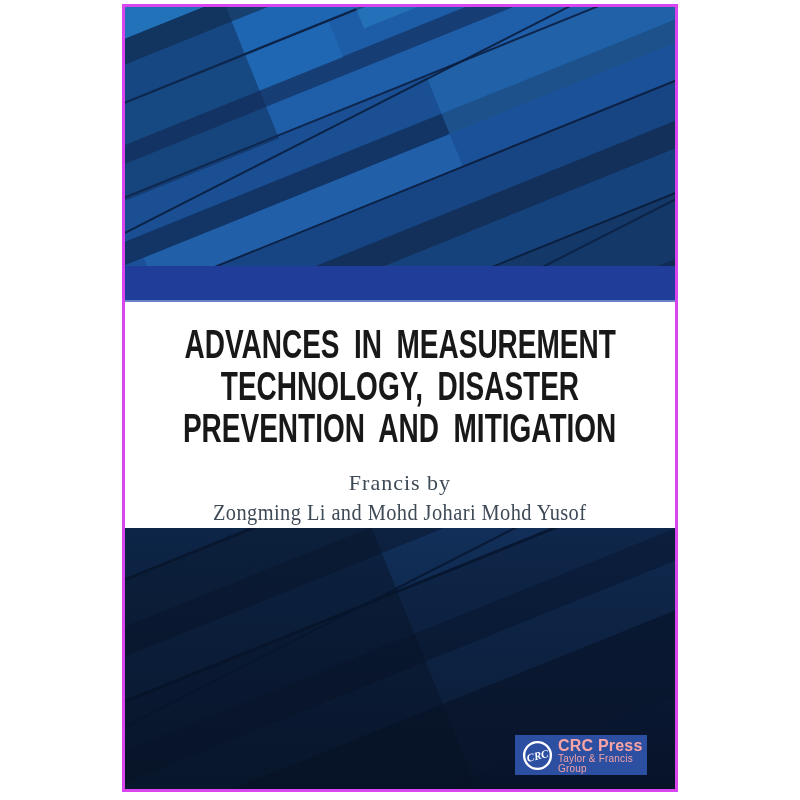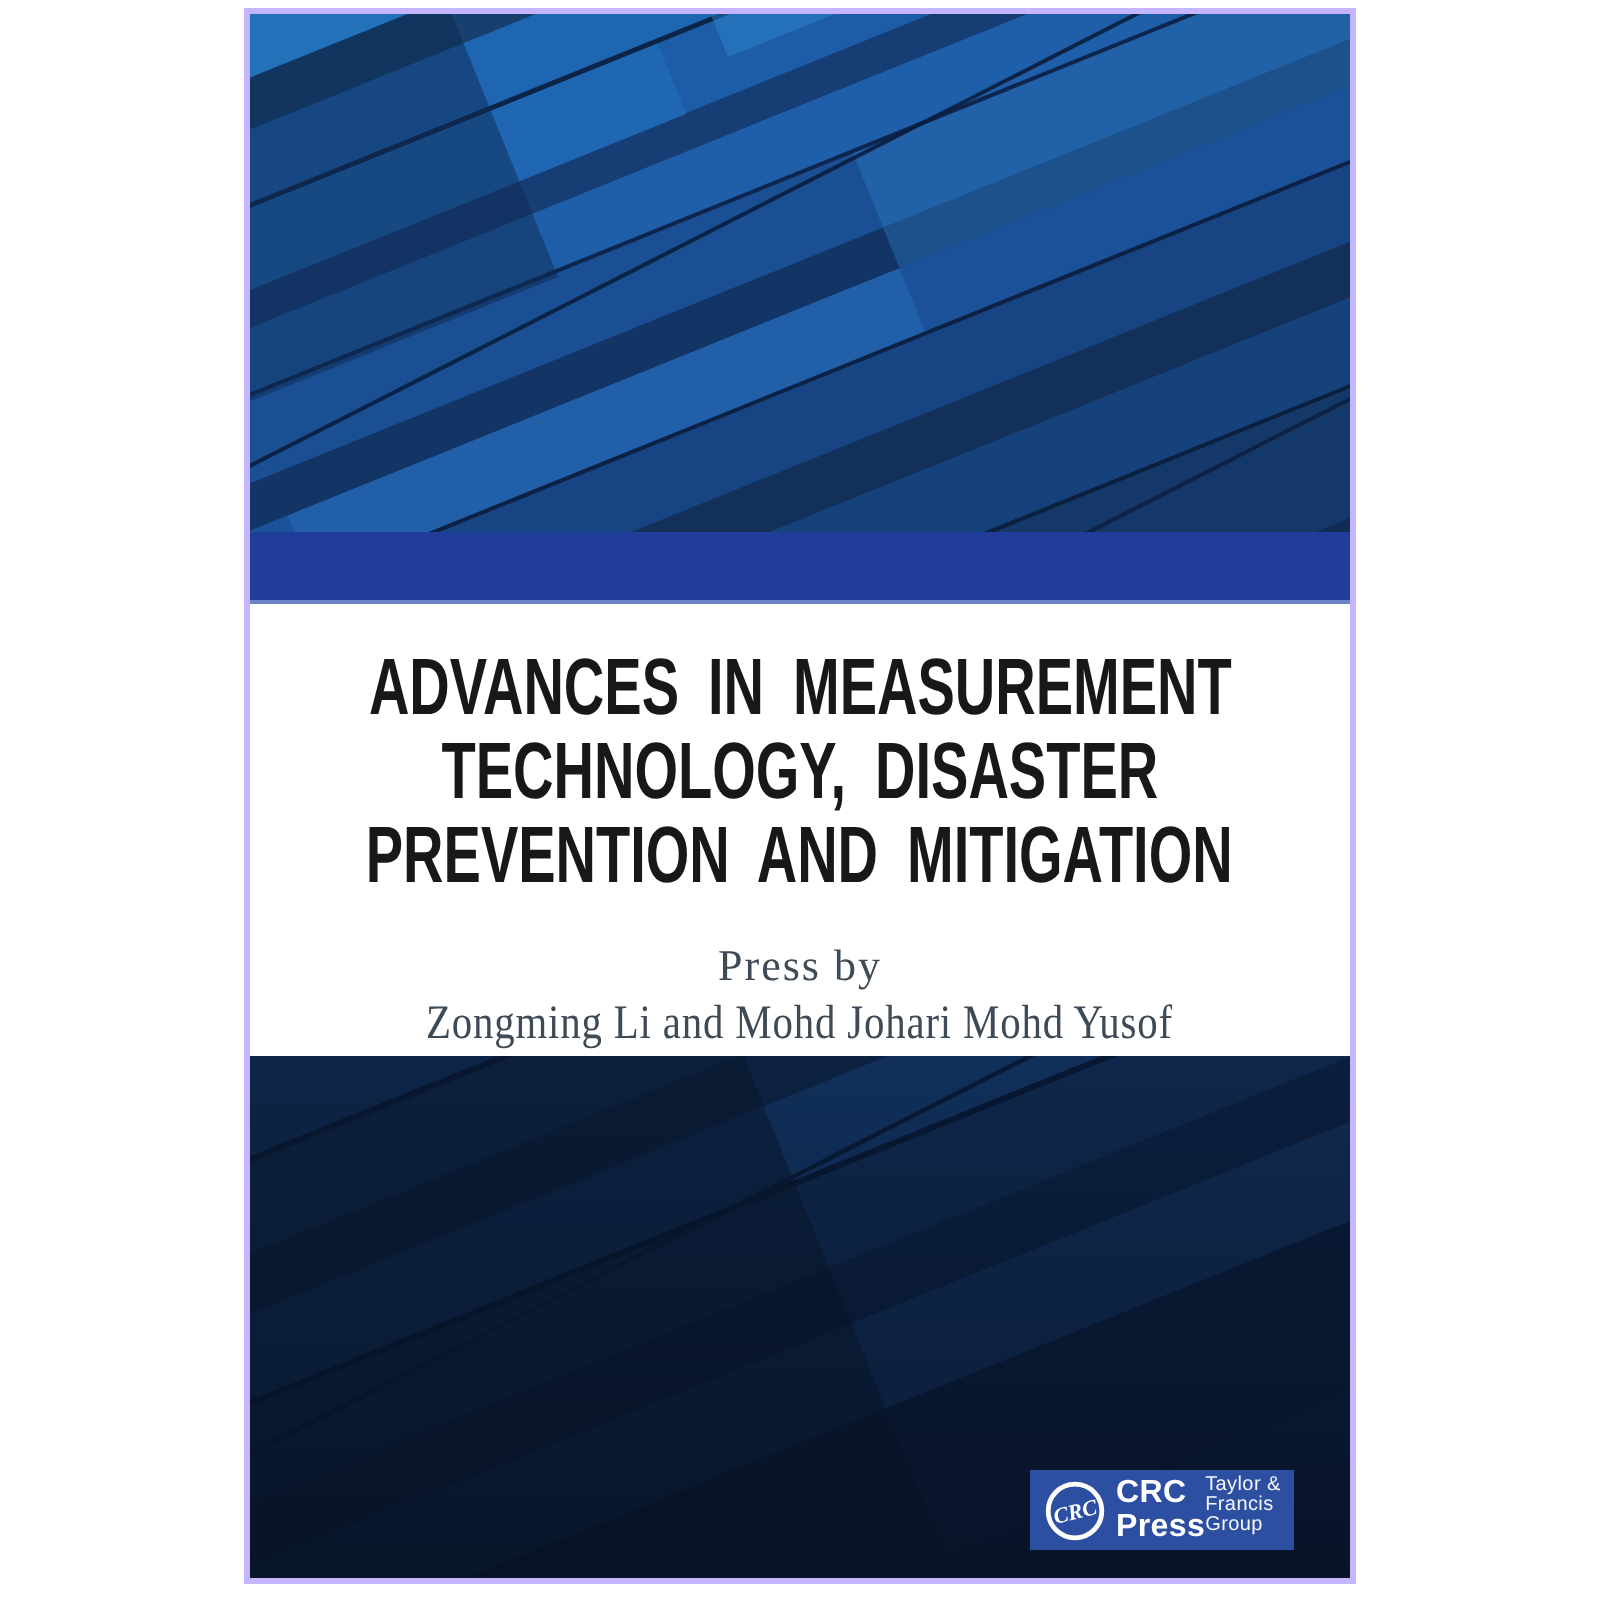--- a/index.html
+++ b/index.html
@@ -1,40 +1,40 @@
 <!DOCTYPE html>
 <html style="--accent-band: #1f3d99; --logo-box: #2d4fa2; --title-text: #181818; --editor-text: #3f4a57; --bg-blue-light: #2e86cd; --bg-blue-mid: #1d5ca6; --bg-blue-dark: #0b1d3b;"><head>
 <meta charset="utf-8">
 <style>
   html,body{margin:0;padding:0;background:#ffffff;}
   .stage{position:relative;width:800px;height:800px;background:#ffffff;overflow:hidden;
          font-family:"Liberation Sans",sans-serif;}
   .cover{position:absolute;left:122px;top:4px;width:556px;height:788px;
-         box-sizing:border-box;border:3px solid #c4b5fd;background:#123a70;overflow:hidden;}
+         box-sizing:border-box;border:3px solid #d946ef;background:#123a70;overflow:hidden;}
   .bg-art{position:absolute;left:0;top:0;width:550px;height:782px;display:block;}
   .accent-band{position:absolute;left:0;top:259px;width:550px;height:34px;
                background:var(--accent-band,#1f3d99);
                border-bottom:2px solid #63579_; border-bottom:2px solid #6b82c8;}
   .title-panel{position:absolute;left:0;top:295px;width:550px;height:226px;background:#ffffff;
                display:flex;flex-direction:column;align-items:center;}
   .book-title{margin-top:21px;display:flex;flex-direction:column;align-items:center;
               color:var(--title-text,#181818);font-weight:700;font-size:40px;line-height:42px;
               font-family:"Liberation Sans",sans-serif;}
   .title-line{white-space:nowrap;transform:scaleX(0.70);transform-origin:center;
               word-spacing:0.24em;letter-spacing:0px;}
   .edited-by{margin-top:22px;font-family:"Liberation Serif",serif;font-size:22px;line-height:24px;
              color:var(--editor-text,#3f4a57);letter-spacing:1px;}
   .editors{margin-top:3px;font-family:"Liberation Serif",serif;font-size:24px;line-height:28px;
            color:var(--editor-text,#3f4a57);white-space:nowrap;transform:scaleX(0.85);
            transform-origin:center;letter-spacing:0.5px;}
   .crc-logo{position:absolute;left:390px;top:728px;width:132px;height:40px;
             background:var(--logo-box,#2d4fa2);display:flex;align-items:center;
             padding-left:7px;box-sizing:border-box;}
   .crc-circle{flex:0 0 auto;width:31px;height:31px;display:block;}
-  .logo-text{margin-left:5px;color:#ffffff;display:flex;flex-direction:row;justify-content:center;}
+  .logo-text{margin-left:5px;color:#fca5a5;display:flex;flex-direction:column;justify-content:center;}
   .logo-name{font-size:16px;font-weight:700;line-height:17px;letter-spacing:0.2px;}
   .logo-sub{font-size:10px;font-weight:400;line-height:10px;opacity:.95;letter-spacing:0.2px;}
 </style>
 </head>
 <body>
 
 <div class="stage">
   <div class="cover">
 
     <svg class="bg-art" viewBox="0 0 550 782" preserveAspectRatio="none" xmlns="http://www.w3.org/2000/svg">
@@ -106,21 +106,21 @@
     </svg>
 
     <div class="accent-band"></div>
 
     <div class="title-panel">
       <div class="book-title">
         <div class="title-line">ADVANCES IN MEASUREMENT</div>
         <div class="title-line">TECHNOLOGY, DISASTER</div>
         <div class="title-line">PREVENTION AND MITIGATION</div>
       </div>
-      <div class="edited-by">Press by</div>
+      <div class="edited-by">Francis by</div>
       <div class="editors">Zongming Li and Mohd Johari Mohd Yusof</div>
     </div>
 
     <div class="crc-logo">
       <svg class="crc-circle" viewBox="0 0 31 31" xmlns="http://www.w3.org/2000/svg">
         <circle cx="15.5" cy="15.5" r="13.4" fill="none" stroke="#ffffff" stroke-width="2.4"></circle>
         <text x="15.5" y="19.5" text-anchor="middle" fill="#ffffff" font-family="Liberation Serif, serif" font-style="italic" font-weight="700" font-size="11" transform="rotate(-14 15.5 15.5)">CRC</text>
       </svg>
       <div class="logo-text">
         <div class="logo-name">CRC Press</div>

